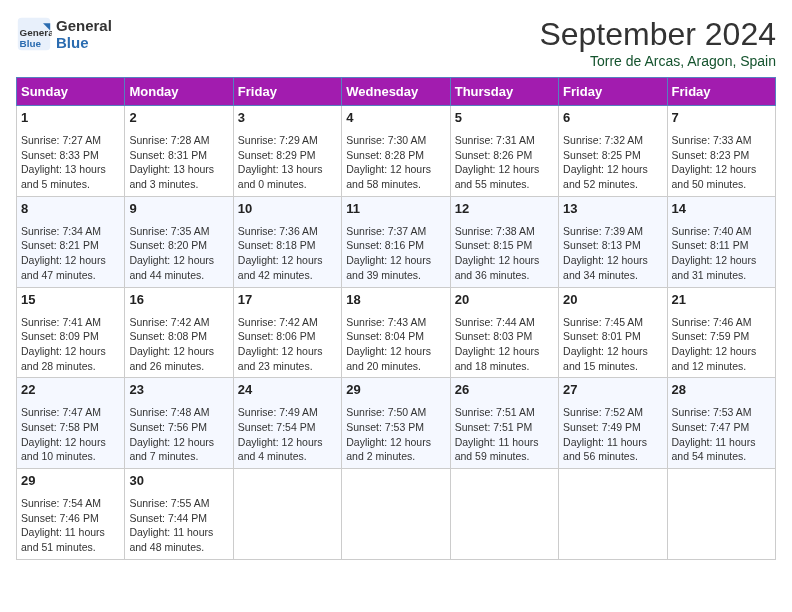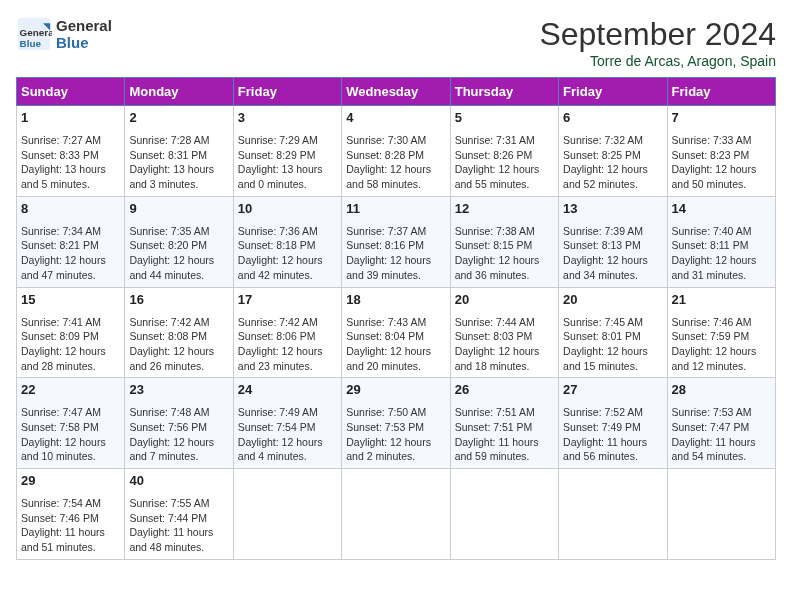--- a/index.html
+++ b/index.html
@@ -241,21 +241,21 @@
         <div class="day-info">Sunrise: 7:53 AM<br>Sunset: 7:47 PM<br>Daylight: 11 hours and 54 minutes.</div>
       </td>
     </tr>
 
     <tr>
       <td>
         <span class="day-num">29</span>
         <div class="day-info">Sunrise: 7:54 AM<br>Sunset: 7:46 PM<br>Daylight: 11 hours and 51 minutes.</div>
       </td>
       <td>
-        <span class="day-num">40</span>
+        <span class="day-num">30</span>
         <div class="day-info">Sunrise: 7:55 AM<br>Sunset: 7:44 PM<br>Daylight: 11 hours and 48 minutes.</div>
       </td>
       <td class="empty-cell"></td>
       <td class="empty-cell"></td>
       <td class="empty-cell"></td>
       <td class="empty-cell"></td>
       <td class="empty-cell"></td>
     </tr>
   </tbody>
 </table>

